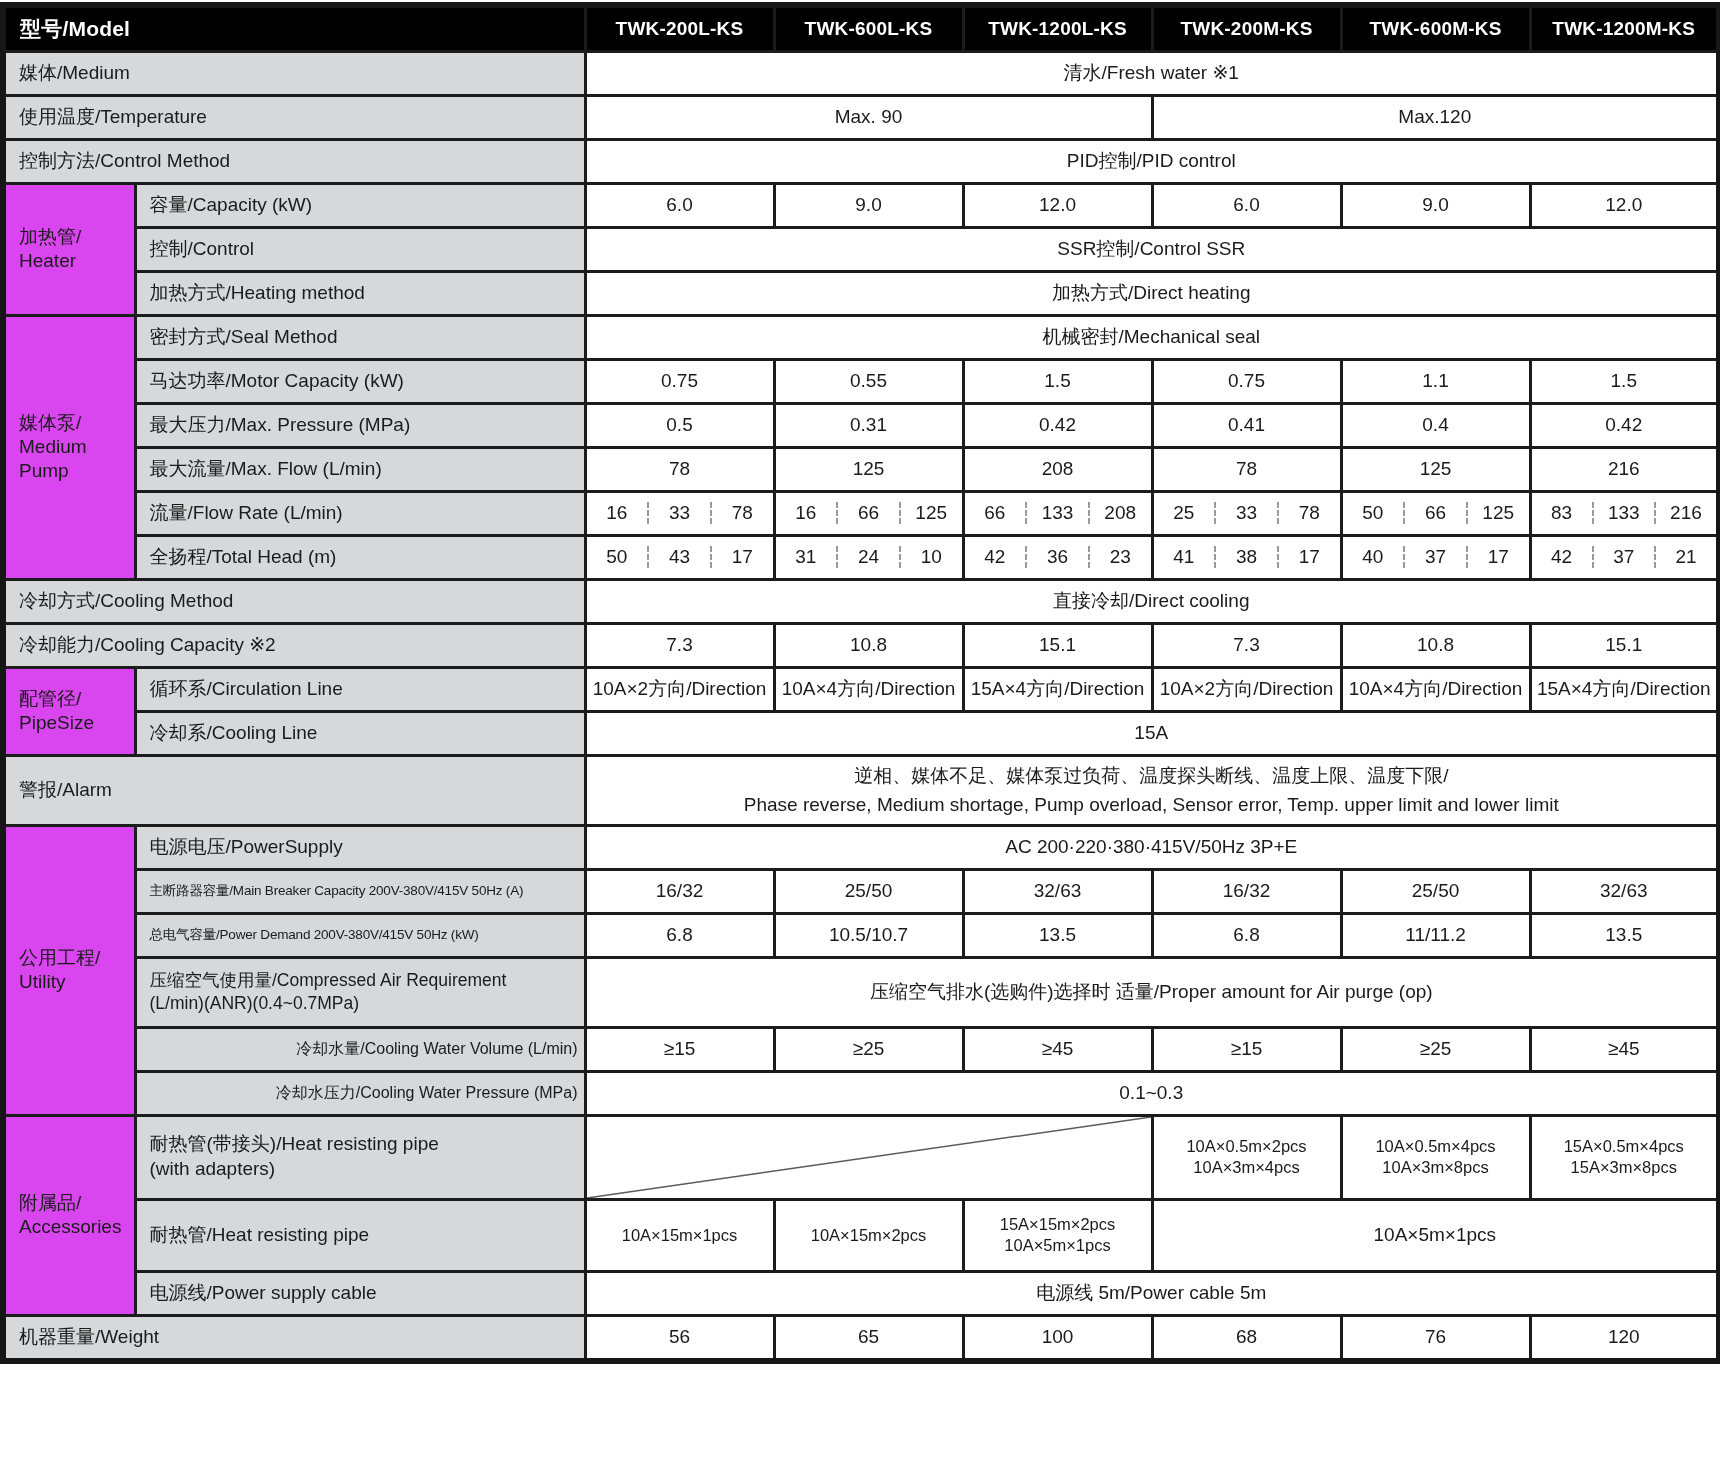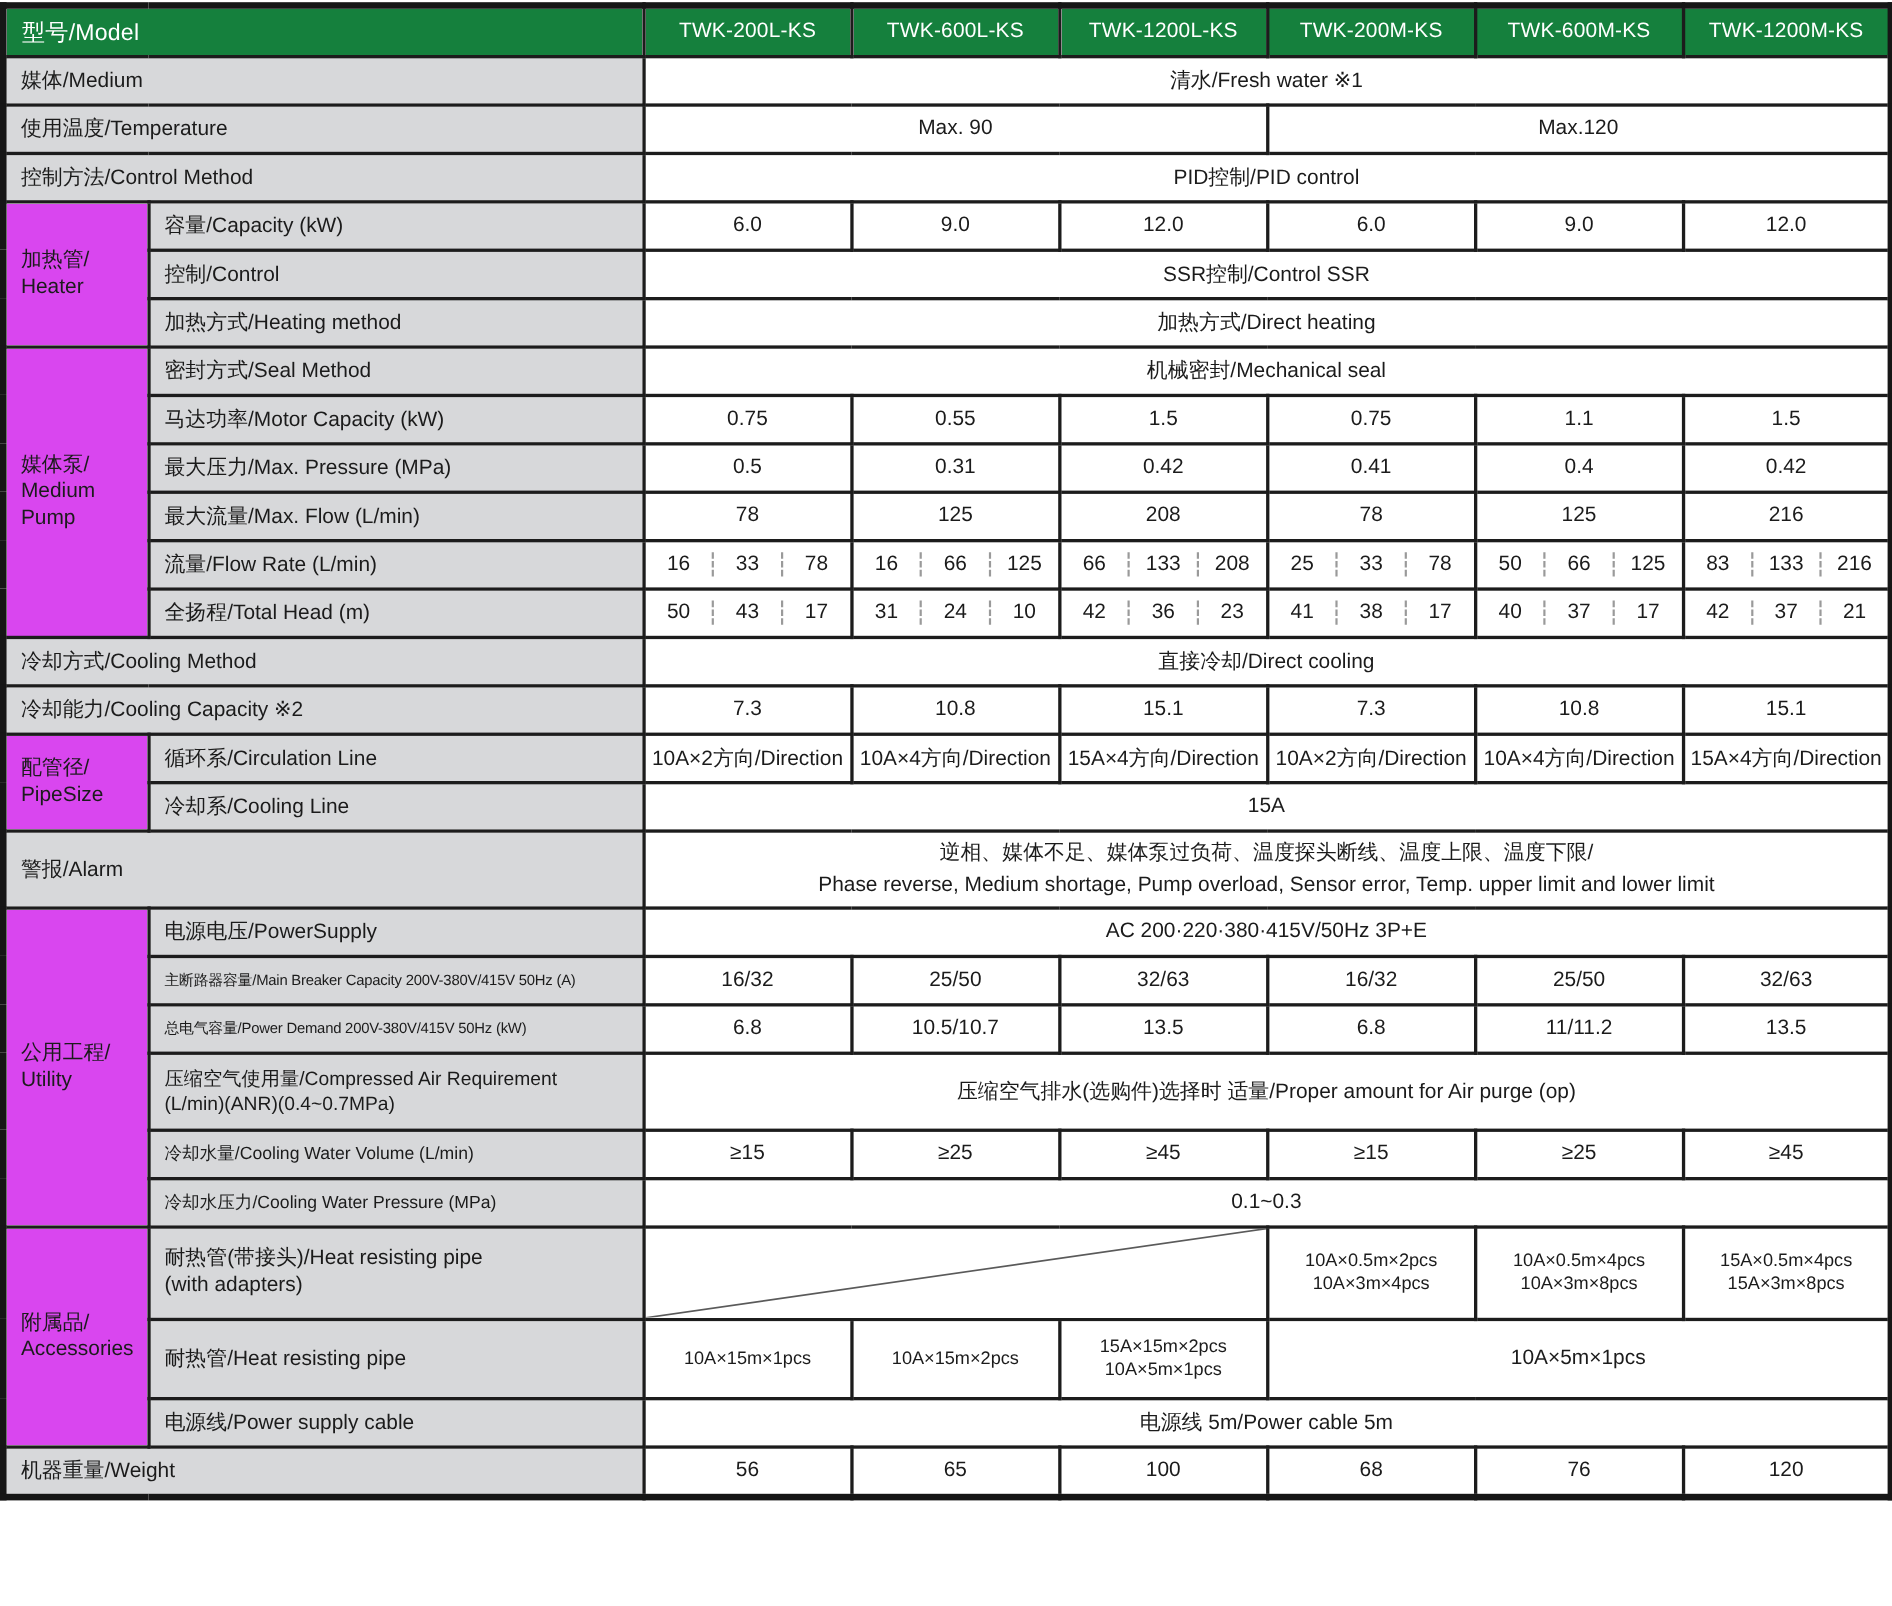--- a/index.html
+++ b/index.html
@@ -20,43 +20,43 @@
     overflow:hidden;
     background:#fff;
     font-weight:normal;
   }
   tr { height:44px; }
   tr.rh46 { height:46px; }
   tr.rh70 { height:70px; }
   tr.rh84 { height:84px; }
   tr.rh72 { height:72px; }
   th.hd {
-    background:#15803d;
+    background:#000000;
     color:#fff;
-    font-weight:normal;
+    font-weight:bold;
     font-size:19px;
     letter-spacing:0.2px;
   }
   th.hd-model { text-align:left; padding-left:14px; font-size:21px; }
   td.lbl {
     background:#d7d8da;
     text-align:left;
     padding-left:13px;
     font-size:19px;
   }
   td.grp {
     background:#d946ef;
     text-align:left;
     padding-left:13px;
     font-size:19px;
     white-space:pre-line;
     line-height:1.25;
   }
   td.small-lbl { font-size:13.5px; letter-spacing:-0.2px; }
-  td.mid-lbl { font-size:16px; }
+  td.mid-lbl { font-size:16px;text-align:right; }
   td.air-lbl { font-size:17.5px; white-space:pre-line; line-height:1.3; }
   td.pre { white-space:pre-line; line-height:1.3; }
   td.small-val { font-size:19px; padding:2px 2px; }
   td.two-line { font-size:16.5px;margin-left:38px; }
   td.triple { padding:0; }
   .trip { display:flex; width:100%; height:100%; align-items:stretch;text-align:center; }
   .trip span {
     flex:1 1 0;
     display:flex;
     align-items:center;

